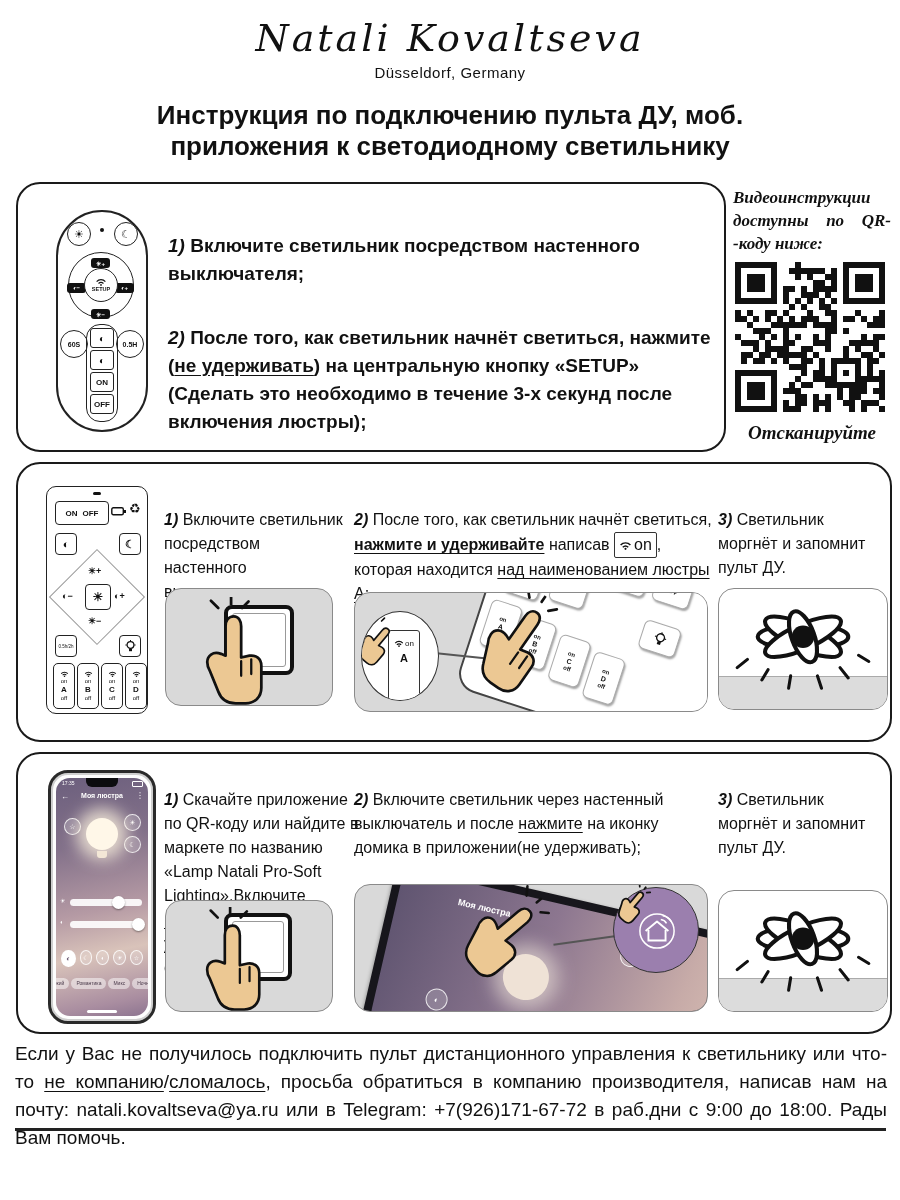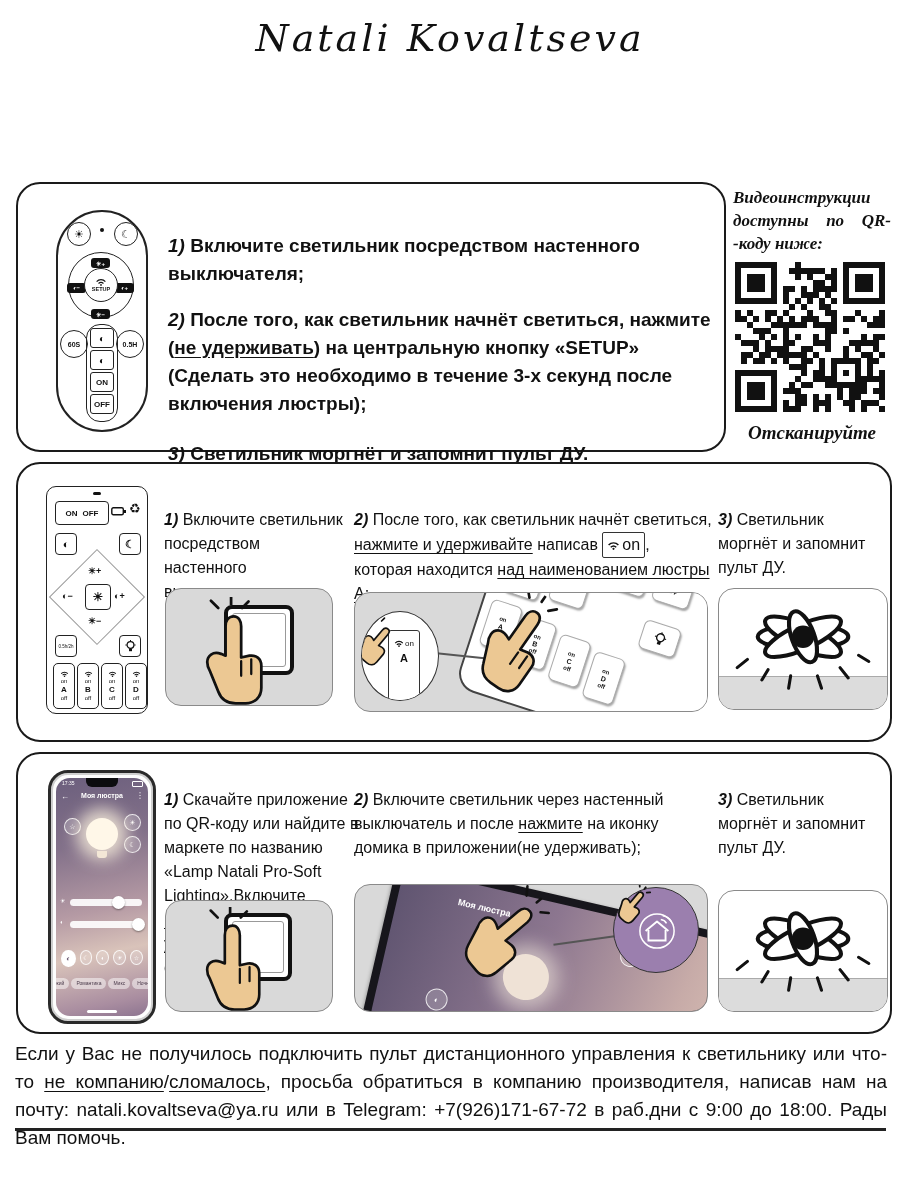--- a/index.html
+++ b/index.html
@@ -8,21 +8,21 @@
   .abs{position:absolute;}
   .center{text-align:center;}
   .brand{font-family:"DejaVu Serif",serif;font-style:italic;font-size:38px;letter-spacing:3px;}
   .loc{font-size:15px;letter-spacing:.5px;}
   .title{font-size:26px;font-weight:700;line-height:31px;}
   .box{position:absolute;border:2px solid #1a1a1a;border-radius:24px;background:#fff;}
   .t1{font-size:19px;font-weight:700;line-height:28px;}
   .t2{font-size:16px;line-height:24px;}
   .num{font-weight:700;font-style:italic;}
   .u{text-decoration:underline;text-underline-offset:3px;}
-  .bu{font-weight:400;text-decoration:underline;text-underline-offset:3px;}
+  .bu{font-weight:700;text-decoration:underline;text-underline-offset:3px;}
   .ill{position:absolute;background:#d9d9d9;border:1.5px solid #8a8a8a;border-radius:16px;overflow:hidden;}
   .qr-cap{font-weight:700;font-style:italic;font-size:17px;line-height:23px;text-align:justify;}
   .scan{font-weight:700;font-style:italic;font-size:19px;text-align:center;}
   
   .r1{position:absolute;border:2px solid #222;border-radius:46px;background:#fff;}
   .circ{position:absolute;border:1.5px solid #222;border-radius:50%;background:#fff;
         display:flex;align-items:center;justify-content:center;}
   .pill-btn{position:absolute;background:#111;color:#fff;border-radius:3px;font-size:6px;
         display:flex;align-items:center;justify-content:center;font-weight:700;}
   .r1col{position:absolute;border:1.5px solid #222;border-radius:14px;}
@@ -57,20 +57,25 @@
   .site{font-size:24px;font-weight:700;}
   .site-url{font-style:italic;}
   svg{display:block;}
 </style>
 </head>
 <body>
 
 <div id="page">
 
   <div class="abs center brand" style="left:0;top:16px;width:900px;">Natali Kovaltseva</div>
+  <div class="abs center loc" style="left:0;top:64px;width:900px;">Düsseldorf, Germany</div>
+  <div class="abs center title" style="left:0;top:100px;width:900px;">
+    <div>Инструкция по подключению пульта ДУ, моб.</div>
+    <div>приложения к светодиодному светильнику</div>
+  </div>
 
   <div class="box" style="left:16px;top:182px;width:706px;height:266px;">
 
     <div class="r1" style="left:38px;top:26px;width:88px;height:218px;">
       <div class="circ" style="left:9px;top:10px;width:22px;height:22px;font-size:11px;">
           <span>☀</span>
         </div>
       <div class="abs" style="left:42px;top:16px;width:4px;height:4px;border-radius:50%;background:#111;"></div>
       <div class="circ" style="left:56px;top:10px;width:22px;height:22px;font-size:11px;">
           <span>☾</span>
@@ -98,21 +103,21 @@
           <span>◐</span>
         </div>
       <div class="r1cell" style="left:32px;top:138px;width:22px;height:18px;font-size:10px;">
           <span>◐</span>
         </div>
       <div class="r1cell" style="left:32px;top:160px;width:22px;height:18px;">ON</div>
       <div class="r1cell" style="left:32px;top:182px;width:22px;height:18px;">OFF</div>
     </div>
 
     <div class="abs t1" style="left:150px;top:48px;width:554px;">
-      <div style="margin-bottom:18px;"><span class="num">1)</span><span> Включите светильник посредством настенного выключателя;</span></div>
+      <div style="margin-bottom:36px;"><span class="num">1)</span><span> Включите светильник посредством настенного выключателя;</span></div>
       <div style="margin-bottom:22px;"><span class="num">2)</span><span> После того, как светильник начнёт светиться, нажмите (</span><span class="u">не удерживать</span><span>) на центральную кнопку «SETUP» (Сделать это необходимо в течение 3-х секунд после включения люстры);</span></div>
       <div><span class="num">3)</span><span> Светильник моргнёт и запомнит пульт ДУ.</span></div>
     </div>
   </div>
 
   <div class="abs" style="left:733px;top:186px;width:158px;font-family:Liberation Serif, serif;">
     <div class="qr-cap">Видеоинструкции доступны по QR- -коду ниже:</div>
     <div class="abs" style="left:2px;top:76px;width:150px;height:150px;">
       <svg id="qr-grid" width="150" height="150" viewBox="0 0 150 150">
           <rect x="0" y="0" width="6" height="6" fill="#111111"></rect>

